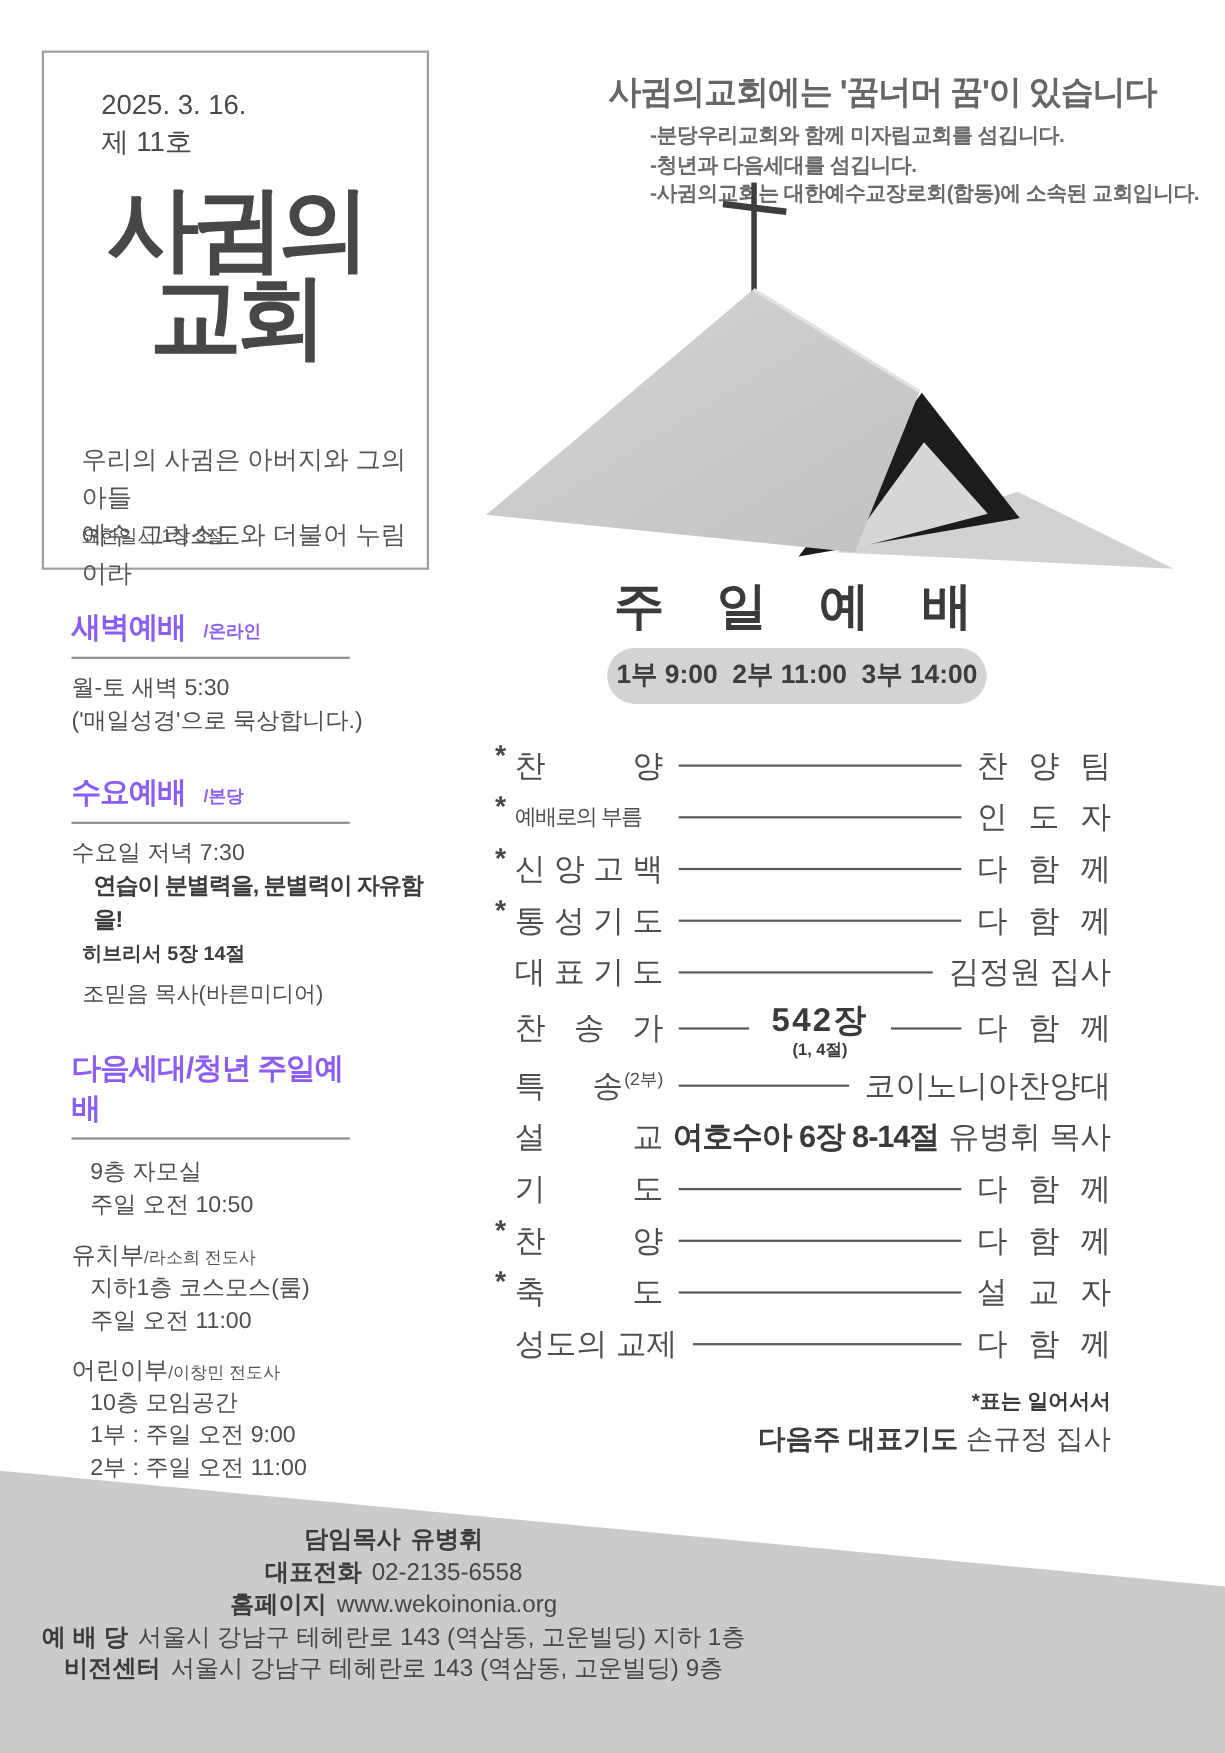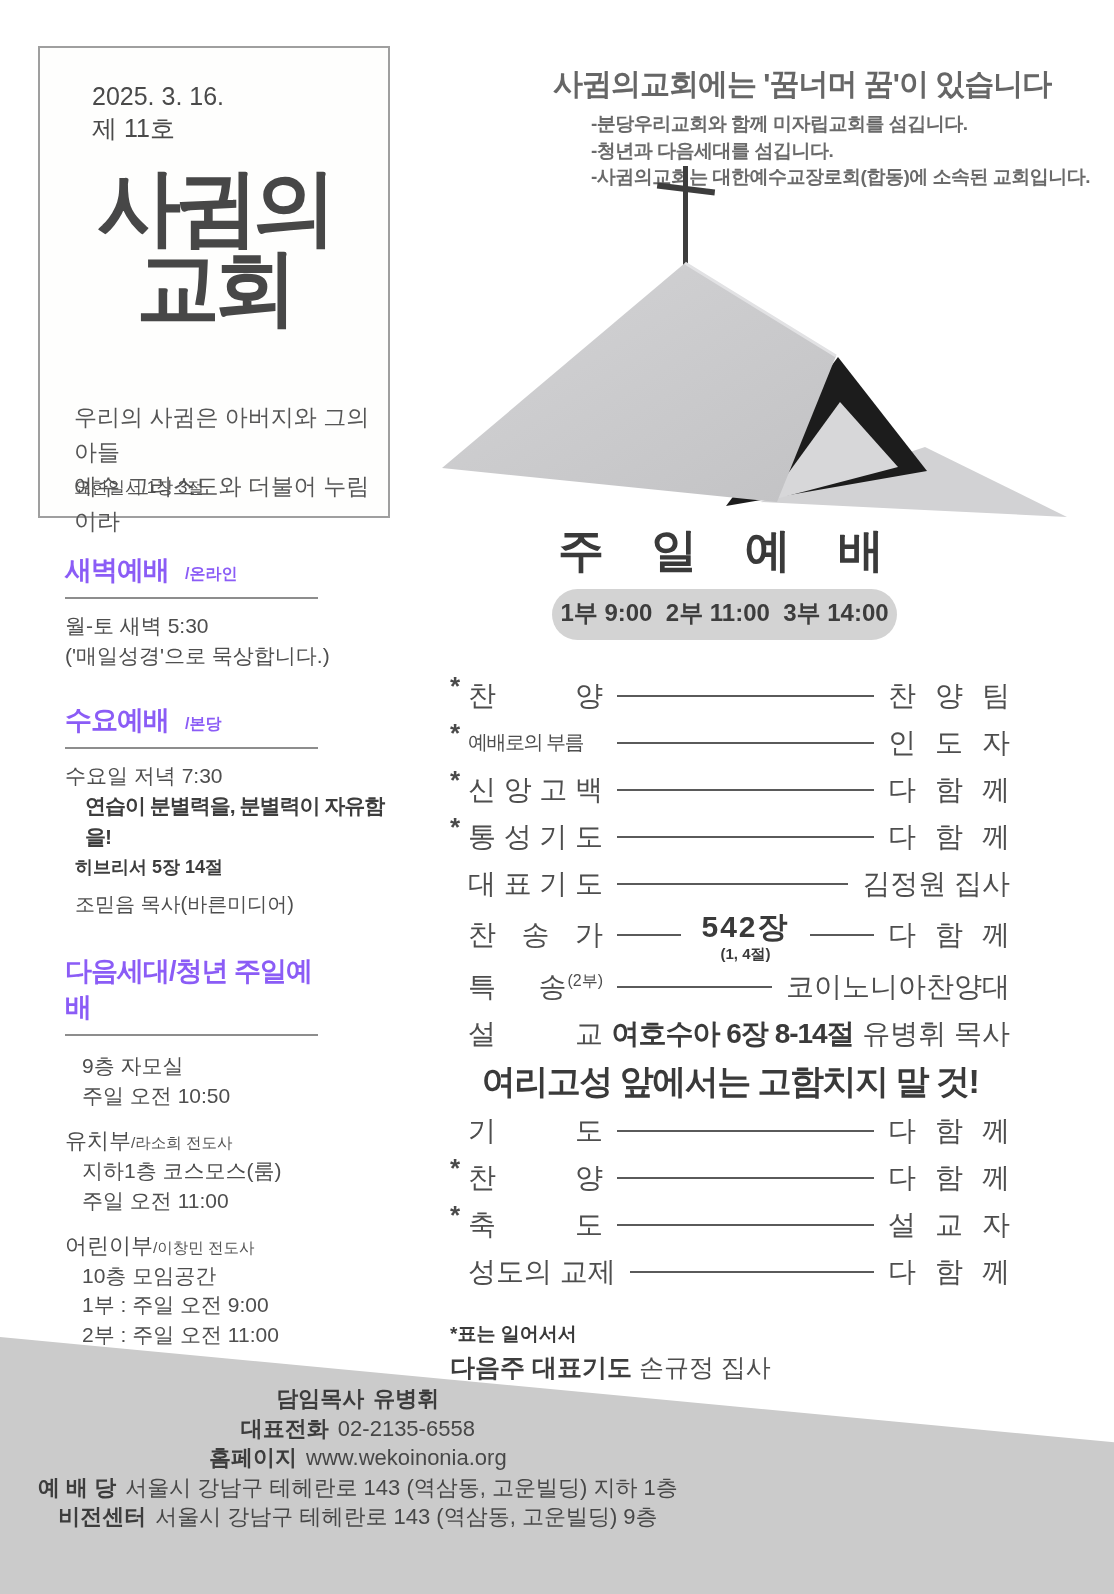--- a/index.html
+++ b/index.html
@@ -65,21 +65,21 @@
   .line{flex:1;border-top:2px solid #5a5a5a;margin:0 14px;}
   .val{width:122px;flex:none;display:flex;justify-content:space-between;
        font-size:28px;font-weight:500;color:#4e4e4e;}
   .val.auto{width:auto;display:block;text-align:right;}
   .hymn-c{flex:none;text-align:center;margin:0 6px;}
   .hymn-no{font-size:30px;font-weight:900;color:#3a3a3a;letter-spacing:2px;}
   .hymn-v{font-size:15px;font-weight:800;color:#3a3a3a;margin-top:-3px;}
   .sermon-mid{flex:1;text-align:center;font-size:28px;font-weight:800;color:#3a3a3a;letter-spacing:-1px;}
   .sermon-title{height:50px;display:flex;align-items:center;justify-content:center;
                 font-size:34px;font-weight:900;color:#3a3a3a;letter-spacing:-1.5px;}
-  .order-notes{margin-top:26px;text-align:left;}
+  .order-notes{margin-top:16px;text-align:right;}
   .foot-note{font-size:19px;font-weight:800;color:#3a3a3a;}
   .next-week{font-size:25px;margin-top:4px;color:#4e4e4e;}
   .next-week b{font-weight:800;color:#3d3d3d;}
 
   
   .footer{position:absolute;left:0;top:1337px;width:1114px;height:257px;background:#cbcbcb;
           clip-path:polygon(0 0,100% 41%,100% 100%,0 100%);text-align:center;}
   .f-rows{position:absolute;left:38px;top:48px;font-size:22px;line-height:1.3;color:#474747;}
   .f-row{margin-bottom:1px;}
   .f-lab{font-weight:800;color:#3c3c3c;margin-right:9px;}
@@ -325,21 +325,20 @@
       <div class="row">
         <span class="star"></span>
         <span class="lab spread">
             <span>설</span>
             <span>교</span>
           </span>
         <span class="sermon-mid">여호수아 6장 8-14절</span>
         <span class="val auto">유병휘 목사</span>
       </div>
 
-      <div class="sermon-title">여리고성 앞에서는 고함치지 말 것!</div>
 
       <div class="row">
         <span class="star"></span>
         <span class="lab spread">
             <span>기</span>
             <span>도</span>
           </span>
         <span class="line"></span>
         <span class="val">
             <span>다</span>

